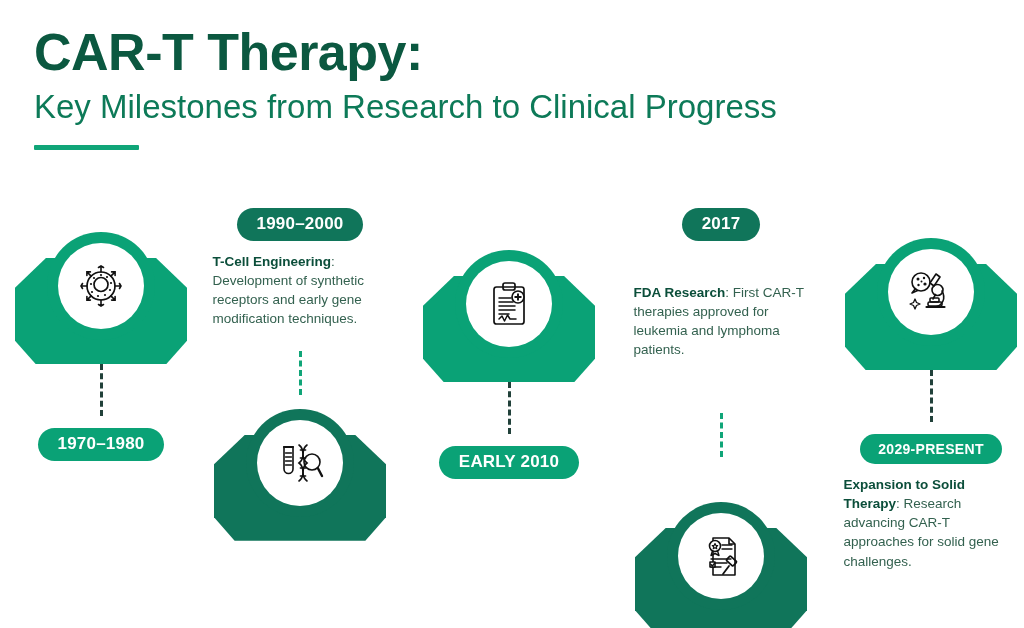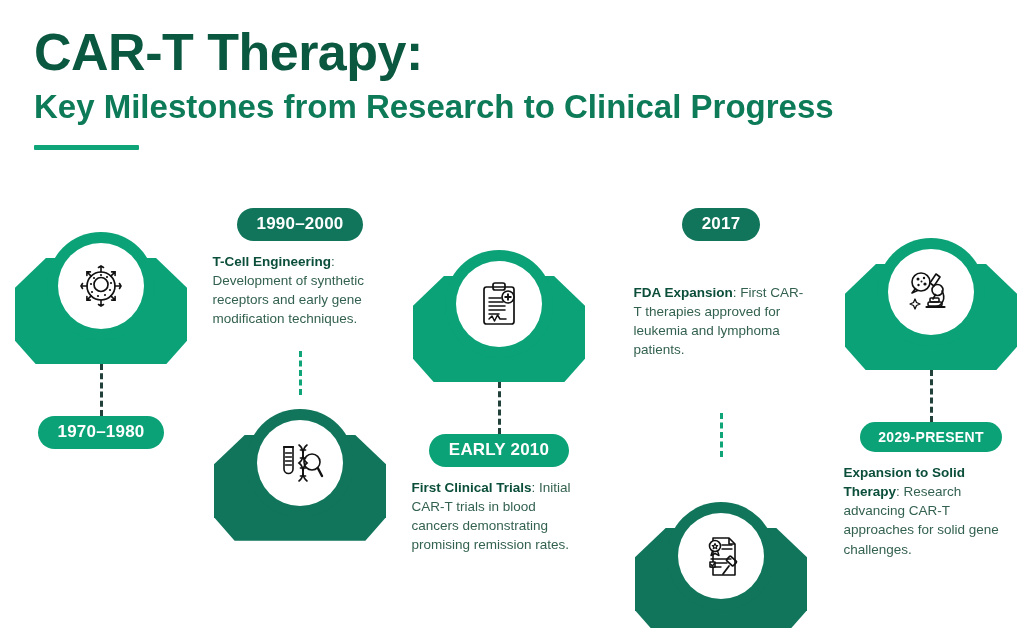--- a/index.html
+++ b/index.html
@@ -22,21 +22,21 @@
   .title {
     font-size: 52px;
     font-weight: bold;
     color: #0b5840;
     letter-spacing: -0.5px;
     line-height: 1.08;
     white-space: nowrap;
   }
   .subtitle {
     font-size: 33px;
-    font-weight: bold;
+    font-weight: normal;
     color: #0d7a58;
     line-height: 1.25;
     margin-top: 6px;
     white-space: nowrap;
   }
   .accent-rule {
     width: 105px;
     height: 5px;
     background: #10a578;
     margin-top: 18px;
@@ -129,34 +129,34 @@
     width: 175px;
     font-size: 13.5px;
     line-height: 1.42;
     color: #33614f;
   }
   .desc b { color: #0b4e3a; font-weight: bold; }
 
   
   
   #m1 { left: 6px;   top: 232px; --c: #0aa276; --line: #21413a; }
-  #m3 { left: 404px; top: 250px; --c: #0aa276; --line: #21413a; }
+  #m3 { left: 414px; top: 250px; --c: #0aa276; --line: #21413a; }
   #m5 { left: 836px; top: 238px; --c: #0aa276; --line: #21413a; }
 
   
   #m2 { left: 205px; top: 208px; --c: #10755a; --line: #10a578; }
   #m4 { left: 626px; top: 208px; gap: 31px; --c: #10755a; --line: #10a578; }
 
   #m1 .connector { height: 52px; }
   #m3 .connector { height: 52px; }
   #m5 .connector { height: 52px; }
   #m2 .connector { height: 44px; margin: 22px 0 14px; }
   #m4 .connector { height: 44px; margin: 22px 0 14px; }
 
-  #m1 .pill, #m3 .pill, #m5 .pill { margin-top: 0; }
+  #m1 .pill, #m3 .pill, #m5 .pill { margin-top: 12px; }
 </style>
 </head>
 <body>
 
 <div id="stage">
 
   <div class="header">
     <div class="title">CAR-T Therapy:</div>
     <div class="subtitle">Key Milestones from Research to Clinical Progress</div>
     <div class="accent-rule"></div>
@@ -243,29 +243,26 @@
               <path d="M17 42 l3 -3 l2.5 5 l3 -6 l2.5 4 h6"></path>
             </g>
             <circle cx="36" cy="20" r="6" fill="#fff"></circle>
             <path d="M36 16.5 v7 M32.5 20 h7" stroke-width="1.9"></path>
           </g>
         </svg>
       </div>
     </div>
     <div class="connector"></div>
     <div class="pill">EARLY 2010</div>
-    <div class="desc">
-      <b>First Clinical Trials</b><span>: </span><span>Initial CAR-T trials in blood cancers demonstrating promising remission rates.</span>
-    </div>
   </div>
 
   <div class="milestone" id="m4">
     <div class="pill">2017</div>
     <div class="desc">
-      <b>FDA Expansion</b><span>: </span><span>First CAR-T therapies approved for leukemia and lymphoma patients.</span>
+      <b>FDA Research</b><span>: </span><span>First CAR-T therapies approved for leukemia and lymphoma patients.</span>
     </div>
     <div class="connector"></div>
     <div class="badge">
       <div class="hex"></div>
       <div class="ring"></div>
       <div class="ring-inner"></div>
       <div class="icon-circle">
         <svg width="54" height="54" viewBox="0 0 54 54">
           <g fill="none" stroke="#111" stroke-width="1.6" stroke-linejoin="round">
             <path d="M19 9 h16 l6 6 v31 h-22 z" fill="#fff"></path>

